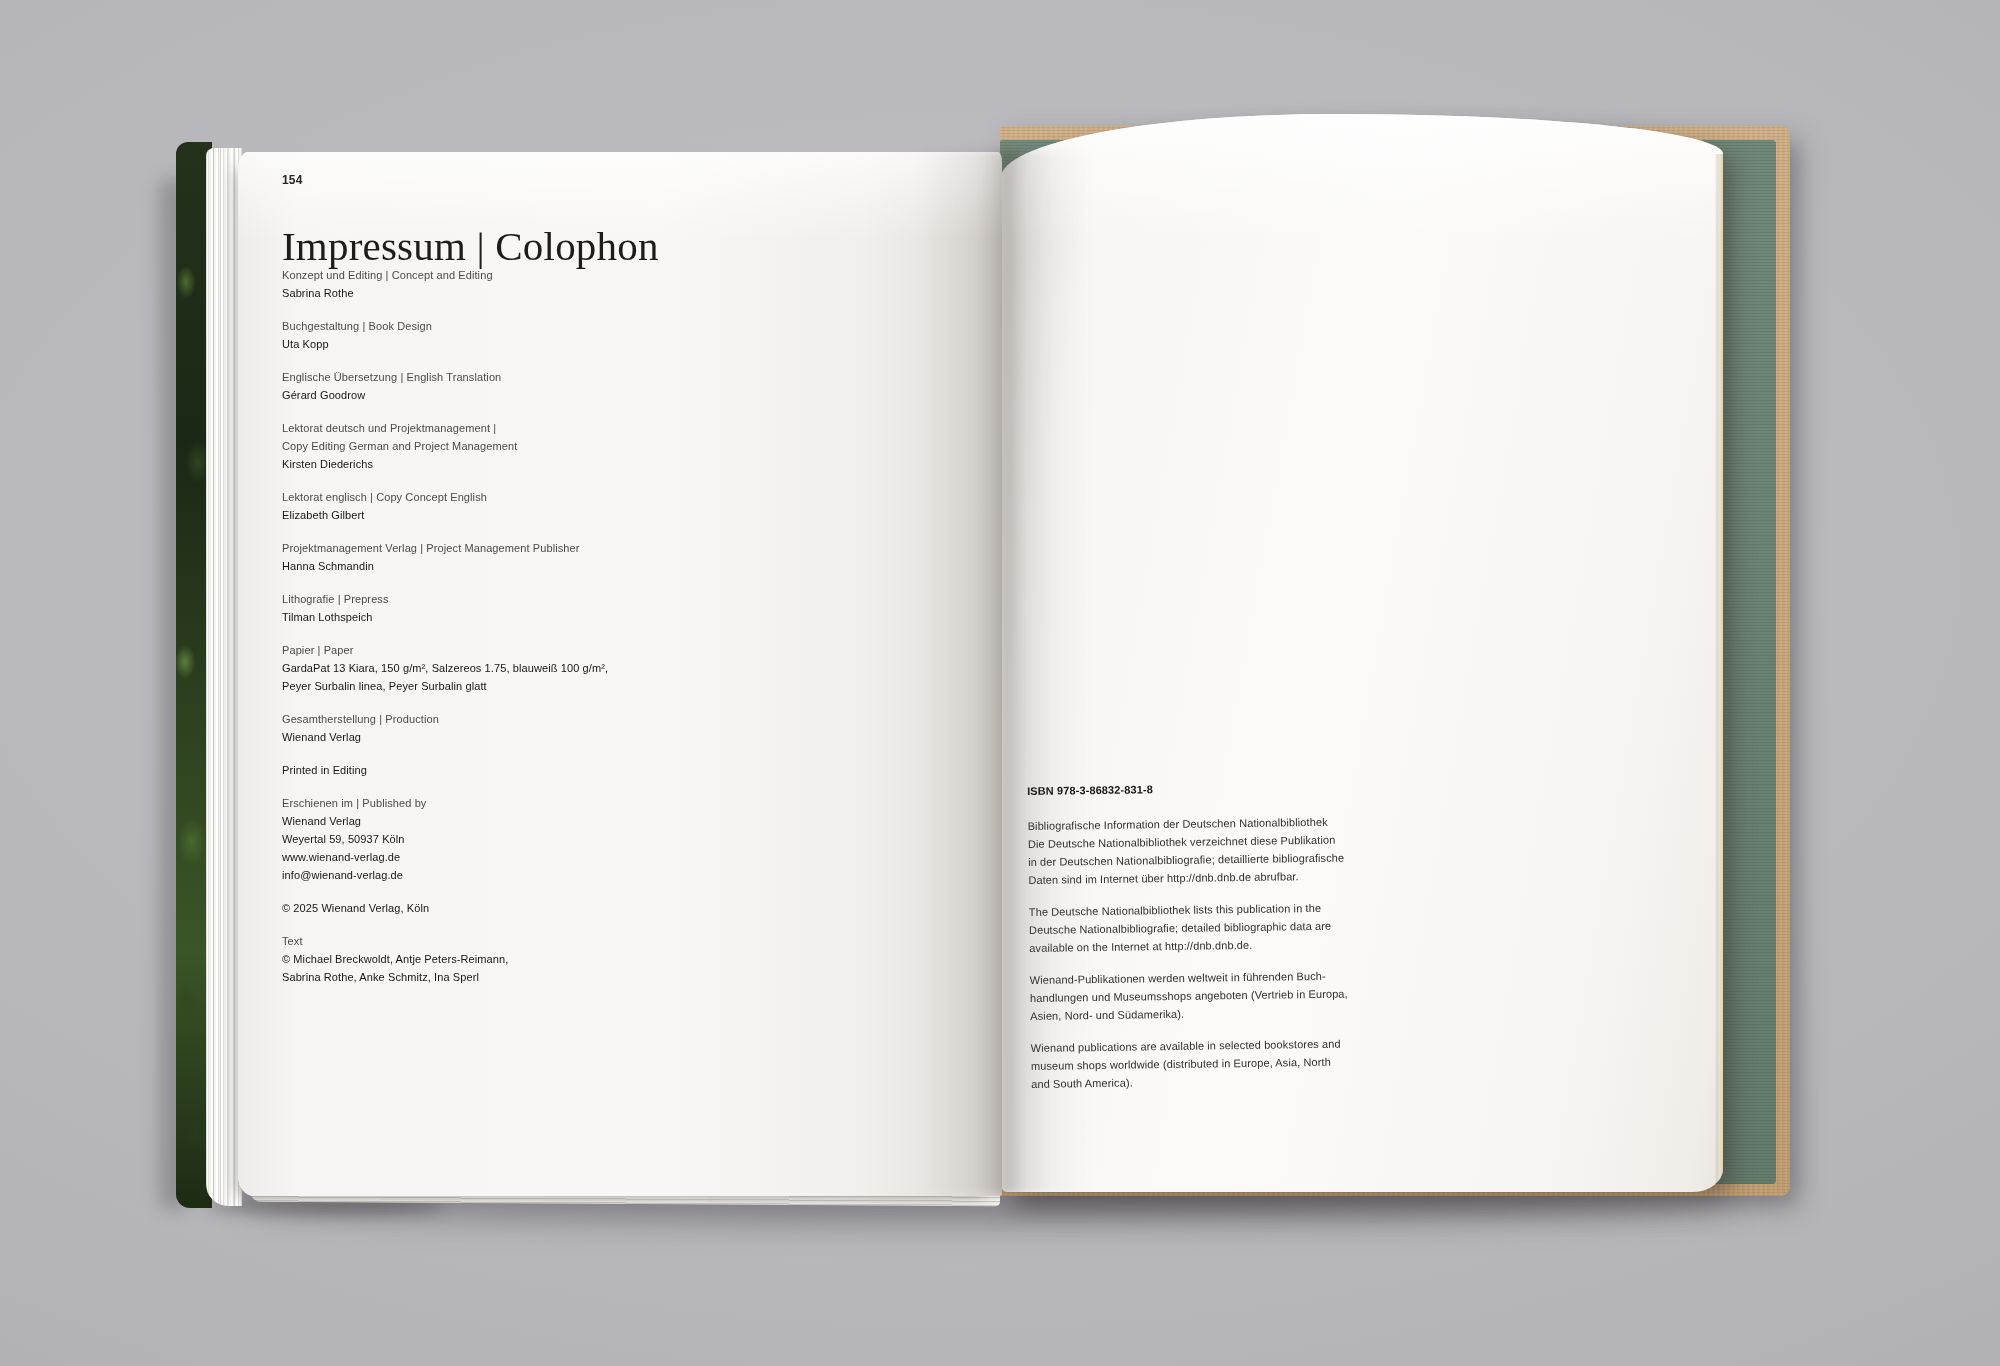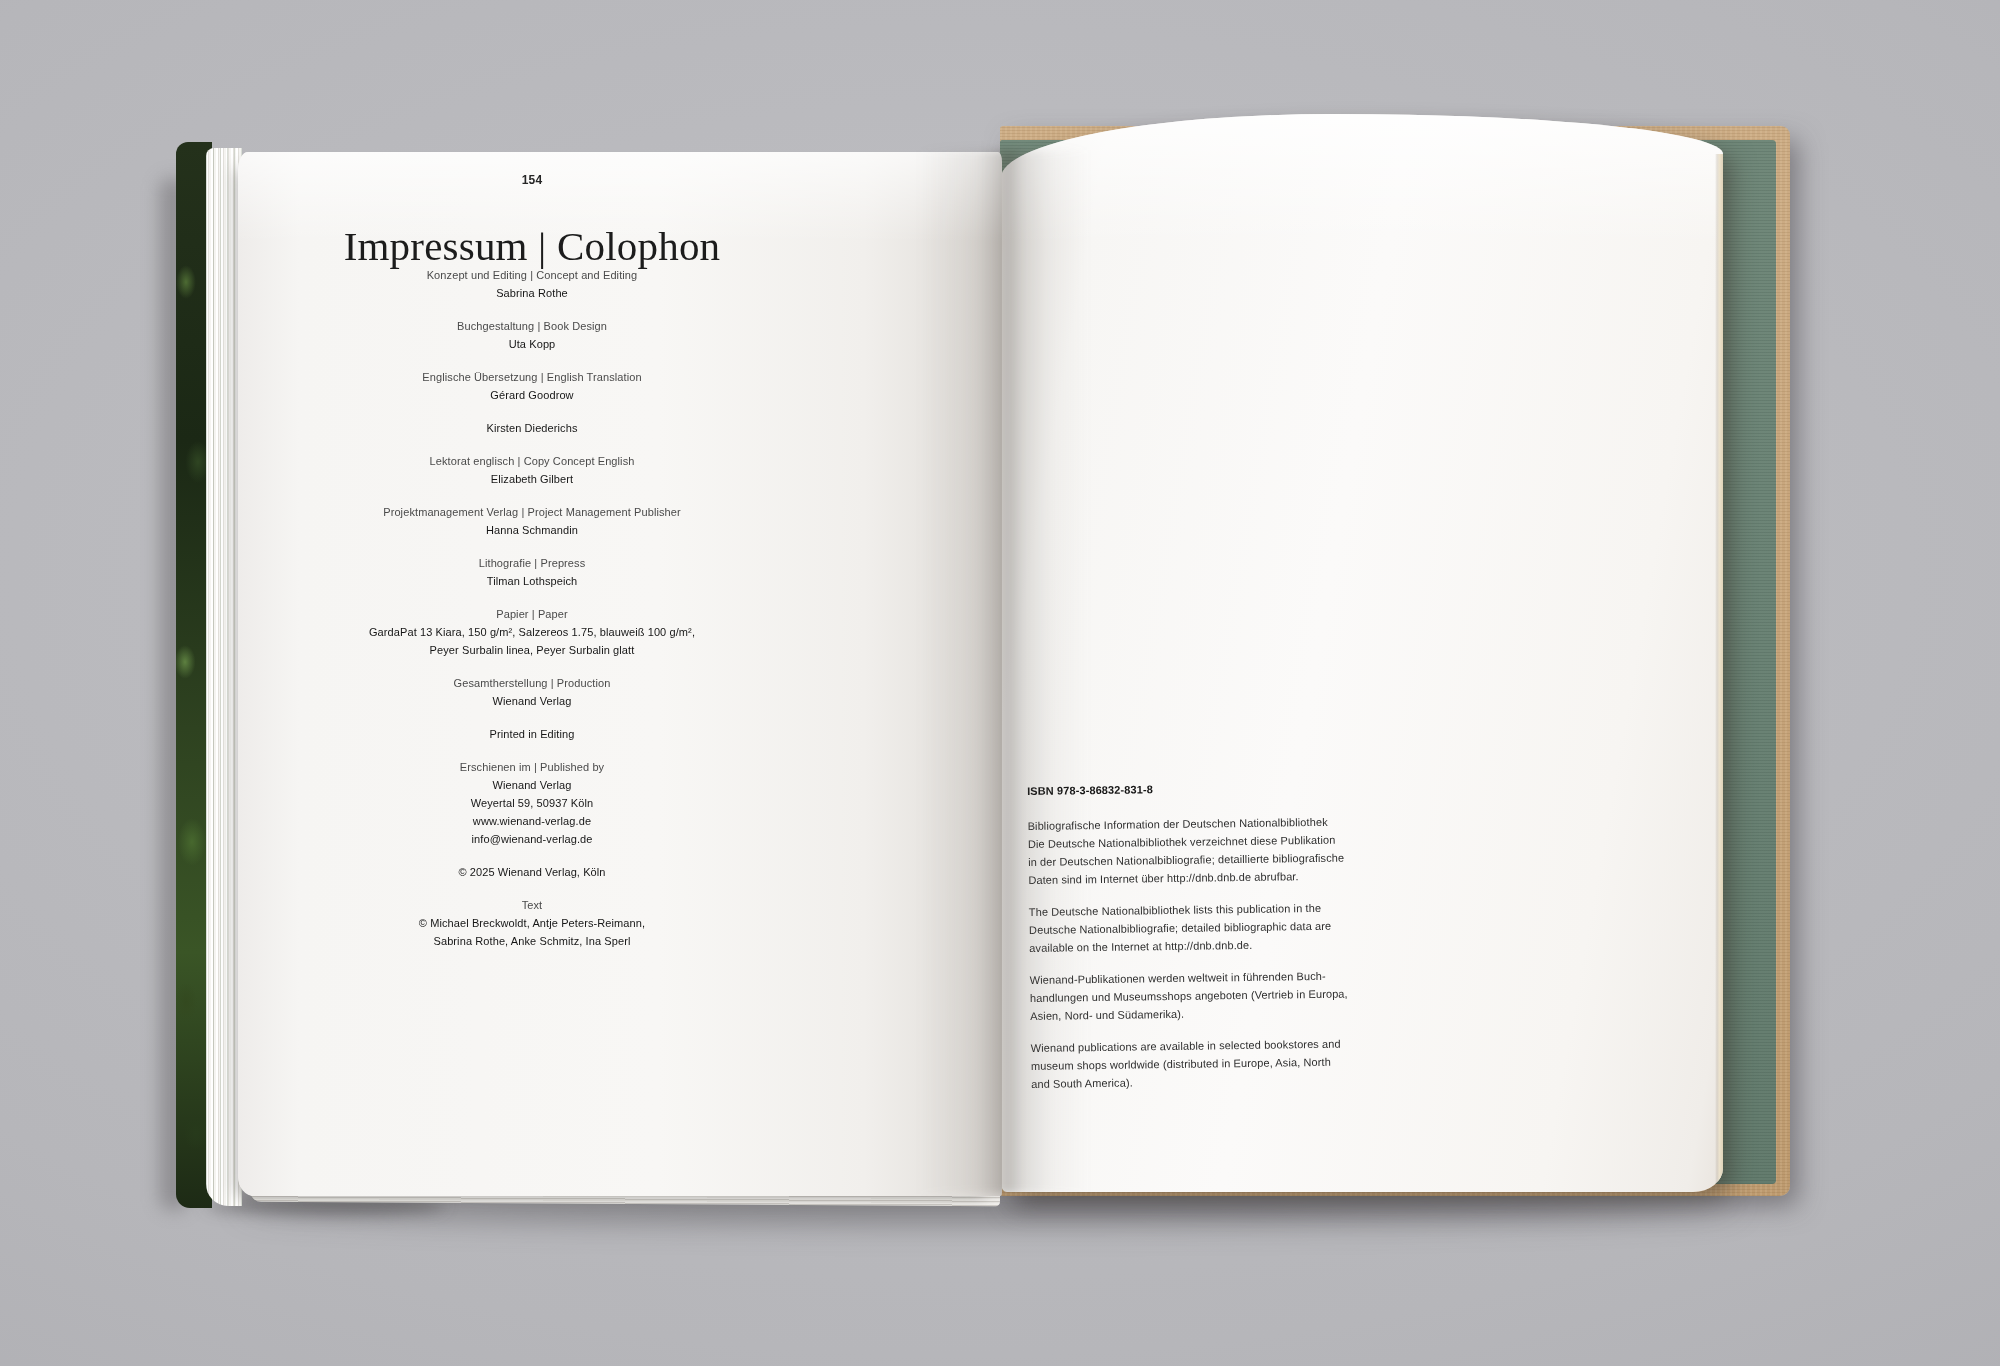--- a/index.html
+++ b/index.html
@@ -62,21 +62,21 @@
     border-radius:10px 4px 2px 16px / 18px 10px 4px 20px;
     background:linear-gradient(90deg,#eeecea 0%,#f6f5f3 8%,#f8f7f5 55%,#f1efec 82%,#e3e0dc 95%,#d6d2ce 100%);
     box-shadow:-10px 9px 16px -8px rgba(60,58,54,0.38);overflow:hidden;}
   .page-left::before{content:"";position:absolute;left:0;top:0;right:0;height:90px;
     background:linear-gradient(180deg,rgba(255,255,255,0.7) 0%,rgba(255,255,255,0) 100%);}
   
   .gutter{position:absolute;left:918px;top:150px;width:172px;height:1044px;z-index:9;
     pointer-events:none;filter:blur(5px);
     background:linear-gradient(90deg,rgba(0,0,0,0) 0%,rgba(95,88,80,0.10) 35%,rgba(75,68,60,0.22) 47%,rgba(58,52,46,0.30) 52%,rgba(90,84,76,0.16) 62%,rgba(120,114,106,0.06) 78%,rgba(0,0,0,0) 100%);}
   
-  .left-text{position:absolute;left:44px;top:20px;width:500px;color:#171717;text-align:center;}
+  .left-text{position:absolute;left:44px;top:20px;width:500px;color:#171717;}
   .page-num{font-size:12px;font-weight:700;line-height:16px;color:#262626;letter-spacing:0.2px;}
   .title{margin-top:38px;font-family:"Liberation Serif","DejaVu Serif",serif;
     font-size:41px;line-height:40px;color:#1c1c1c;letter-spacing:0.2px;}
   .credits{}
   .credit{margin:0 0 15px 0;}
   .label{margin:0;font-size:11px;line-height:18px;font-weight:400;color:#4a4a4a;white-space:pre-line;letter-spacing:0.1px;}
   .value{margin:0;font-size:11px;line-height:18px;font-weight:400;color:#161616;white-space:pre-line;letter-spacing:0.1px;}
   .right-text{position:absolute;left:26px;top:668px;width:410px;transform:rotate(-0.8deg);transform-origin:left top;}
   .isbn{margin:0 0 17px 0;font-size:11px;line-height:18px;font-weight:700;color:#141414;letter-spacing:0.1px;}
   .para{margin:0 0 14px 0;font-size:11px;line-height:18px;font-weight:400;color:#2e2e2e;white-space:pre-line;letter-spacing:0.1px;}
@@ -129,20 +129,22 @@
           </div>
           <div class="credit">
             <p class="label">Buchgestaltung | Book Design</p>
             <p class="value">Uta Kopp</p>
           </div>
           <div class="credit">
             <p class="label">Englische Übersetzung | English Translation</p>
             <p class="value">Gérard Goodrow</p>
           </div>
           <div class="credit">
+            <p class="label">Lektorat deutsch und Projektmanagement |
+Copy Editing German and Project Management</p>
             <p class="value">Kirsten Diederichs</p>
           </div>
           <div class="credit">
             <p class="label">Lektorat englisch | Copy Concept English</p>
             <p class="value">Elizabeth Gilbert</p>
           </div>
           <div class="credit">
             <p class="label">Projektmanagement Verlag | Project Management Publisher</p>
             <p class="value">Hanna Schmandin</p>
           </div>

